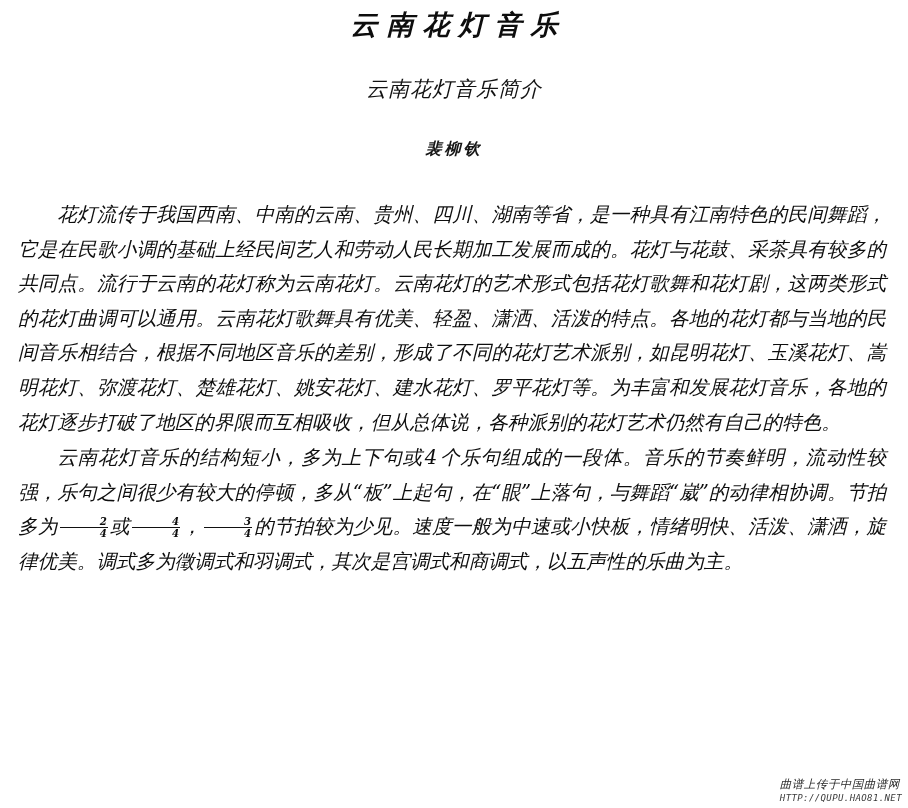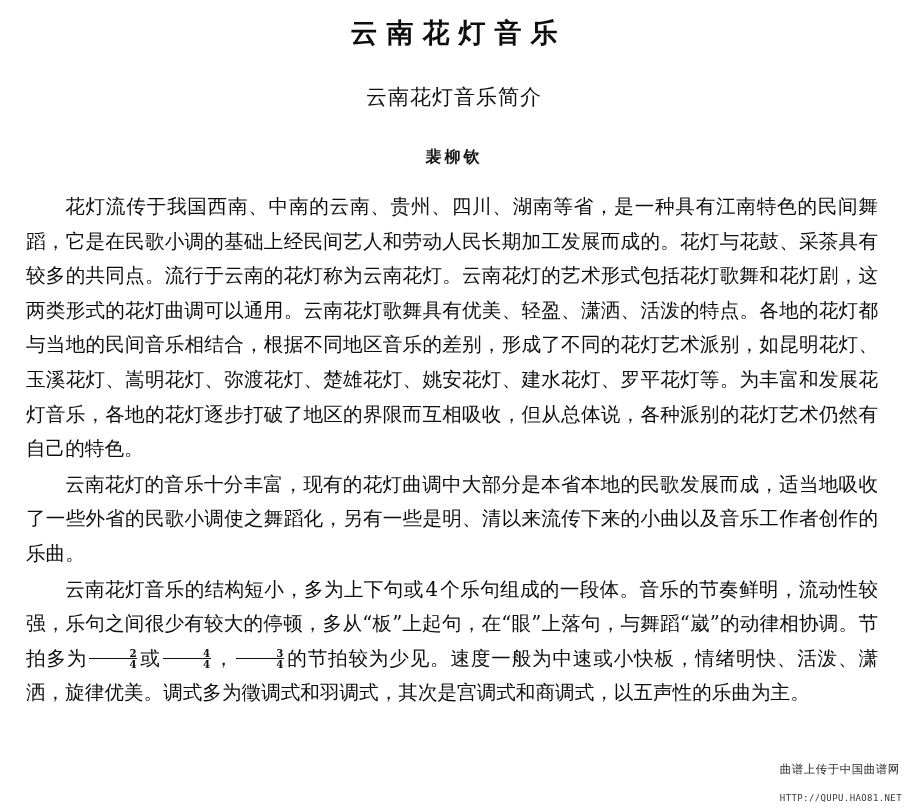--- a/index.html
+++ b/index.html
@@ -13,21 +13,22 @@
     overflow: hidden;
     font-family: "DejaVu Serif", "Liberation Serif", serif;
     color: #101010;
     position: relative;
   }
   .page {
     position: relative;
     width: 908px;
     height: 808px;
     box-sizing: border-box;
-    padding: 8px;
+    padding: 0;
+    font-style: italic;
   }
   
   .title-main {
     text-align: center;
     font-family: "DejaVu Sans", "Liberation Sans", sans-serif;
     font-size: 27px;
     font-weight: bold;
     letter-spacing: 9px;
     text-indent: 9px;
     margin: 0;
@@ -45,21 +46,21 @@
     padding-top: 18px;
     line-height: 26px;
     color: #121212;
   }
   .author {
     text-align: center;
     font-family: "DejaVu Serif", "Liberation Serif", serif;
     font-size: 16px;
     font-weight: bold;
     letter-spacing: 3px;
-    margin: 0;
+    margin: 16px;
     padding-top: 20px;
     line-height: 22px;
     color: #151515;
   }
   
   .body-block {
     margin: 0;
     padding: 22px 18px 0 18px;
   }
   .para {
@@ -117,39 +118,38 @@
     color: #2a2a2a;
     letter-spacing: 0.5px;
     display: block;
   }
   .footer-url {
     font-family: "DejaVu Sans Mono", "Liberation Mono", monospace;
     font-size: 9px;
     color: #3a3a3a;
     letter-spacing: 0.4px;
     display: block;
-    margin-top: 16px;
+    margin-top: 1px;
   }
 </style>
 </head>
 <body>
 
 <div class="page">
 
   <h1 class="title-main">云南花灯音乐</h1>
 
   <h2 class="title-sub">云南花灯音乐简介</h2>
 
   <div class="author">裴柳钦</div>
 
   <div class="body-block">
 
     <p class="para indent">花灯流传于我国西南、中南的云南、贵州、四川、湖南等省，是一种具有江南特色的民间舞蹈，它是在民歌小调的基础上经民间艺人和劳动人民长期加工发展而成的。花灯与花鼓、采茶具有较多的共同点。流行于云南的花灯称为云南花灯。云南花灯的艺术形式包括花灯歌舞和花灯剧，这两类形式的花灯曲调可以通用。云南花灯歌舞具有优美、轻盈、潇洒、活泼的特点。各地的花灯都与当地的民间音乐相结合，根据不同地区音乐的差别，形成了不同的花灯艺术派别，如昆明花灯、玉溪花灯、嵩明花灯、弥渡花灯、楚雄花灯、姚安花灯、建水花灯、罗平花灯等。为丰富和发展花灯音乐，各地的花灯逐步打破了地区的界限而互相吸收，但从总体说，各种派别的花灯艺术仍然有自己的特色。</p>
 
-    <p class="para indent">云南花灯的音乐十分丰富，现有的花灯曲调中大部分是本省本地的民歌发展而成，适当地吸收了一些外省的民歌小调使之舞蹈化，另有一些是明、清以来流传下来的小曲以及音乐工作者创作的乐曲。</p>
 
     <p class="para indent"><span>云南花灯音乐的结构短小，多为上下句或</span><span class="num-inline">4</span><span>个乐句组成的一段体。音乐的节奏鲜明，流动性较强，乐句之间很少有较大的停顿，多从“板”上起句，在“眼”上落句，与舞蹈“崴”的动律相协调。节拍多为</span><span class="frac"><span class="num">2</span><span class="den">4</span></span><span>或</span><span class="frac"><span class="num">4</span><span class="den">4</span></span><span>，</span><span class="frac"><span class="num">3</span><span class="den">4</span></span><span>的节拍较为少见。速度一般为中速或小快板，情绪明快、活泼、潇洒，旋律优美。调式多为徵调式和羽调式，其次是宫调式和商调式，以五声性的乐曲为主。</span></p>
 
 
   </div>
 
   <div class="footer">
     <span class="footer-cn">曲谱上传于中国曲谱网</span>
     <span class="footer-url">HTTP://QUPU.HAO81.NET</span>
   </div>

